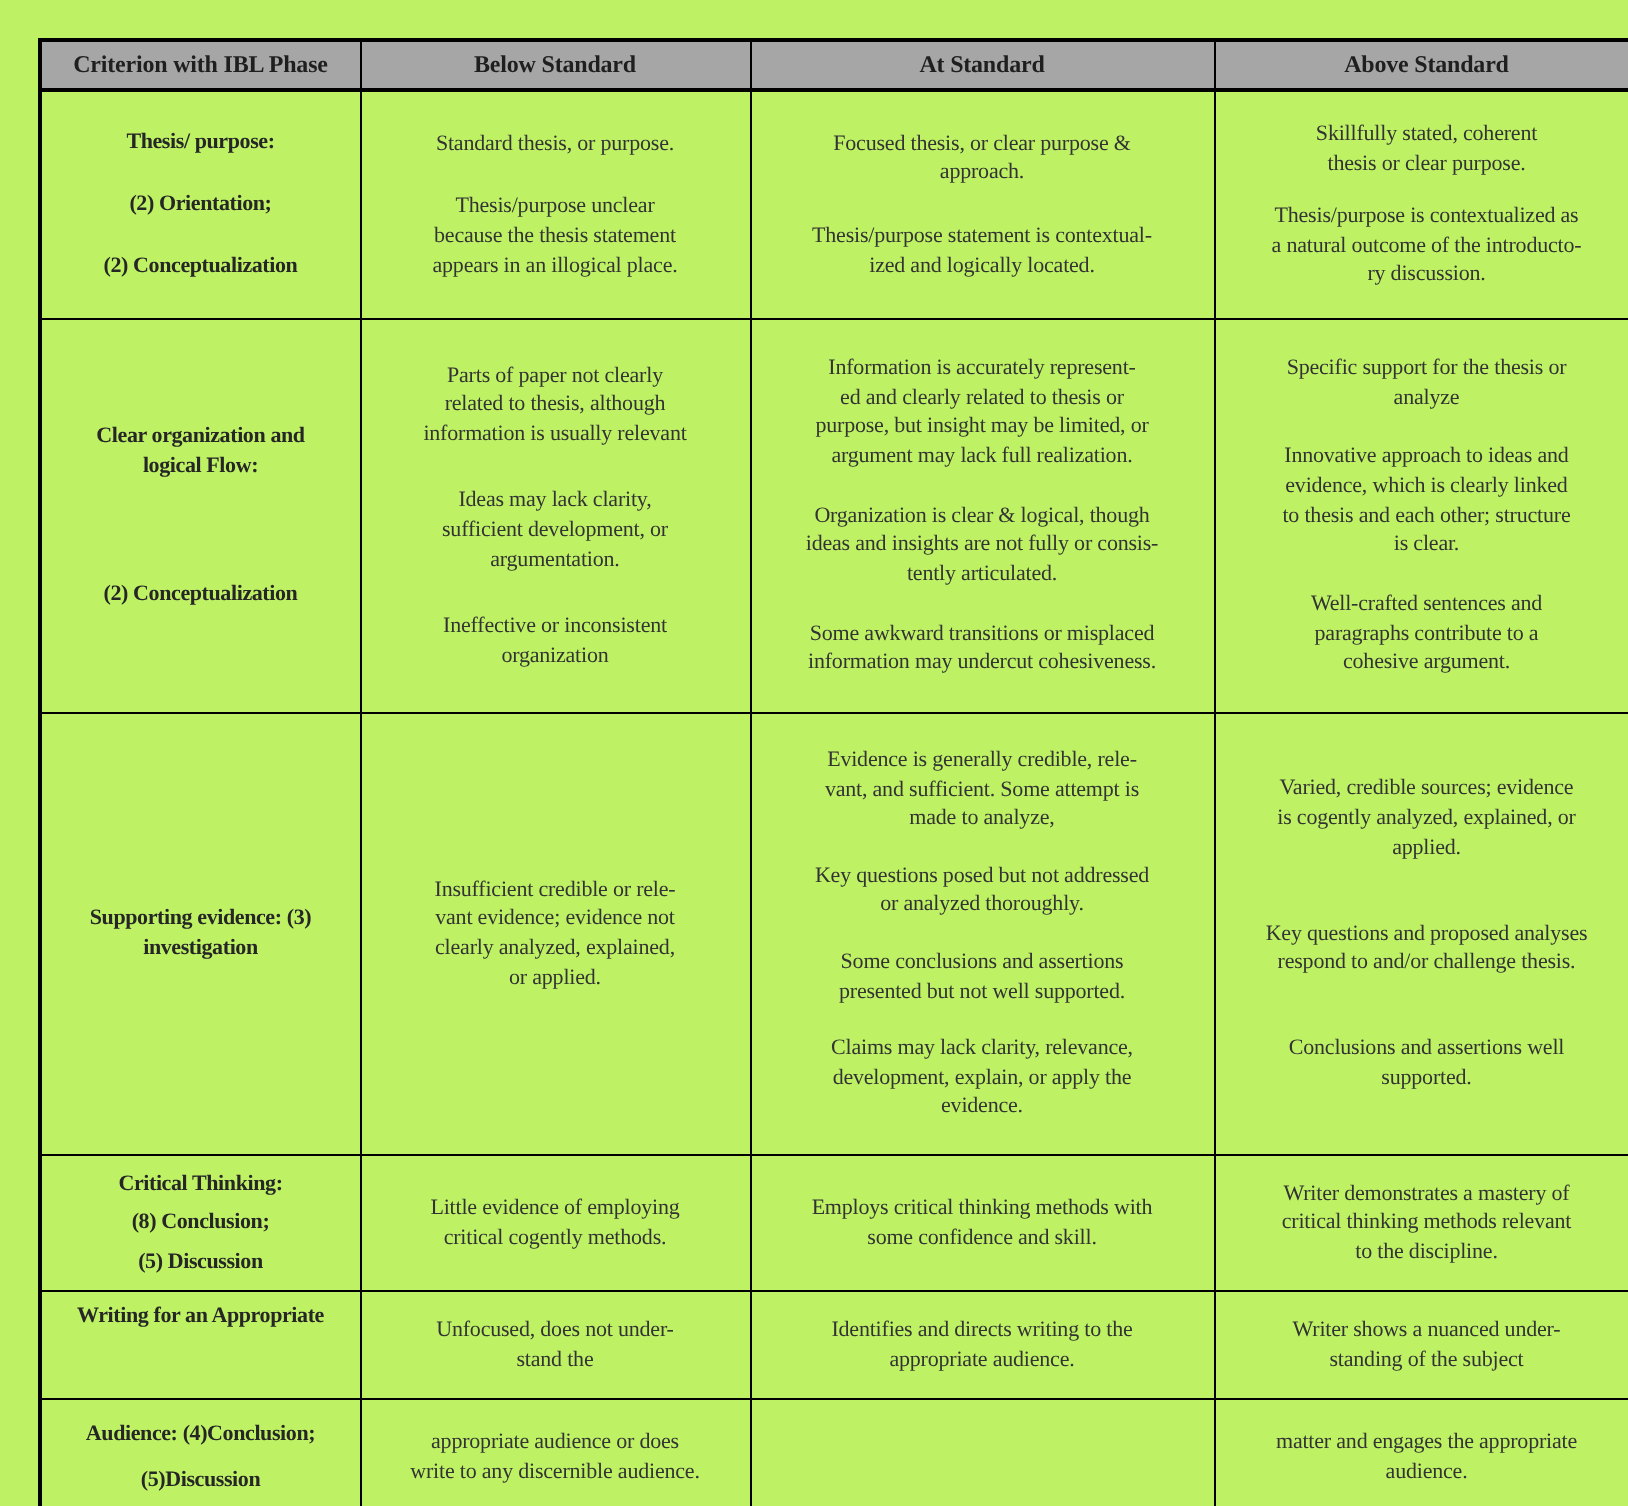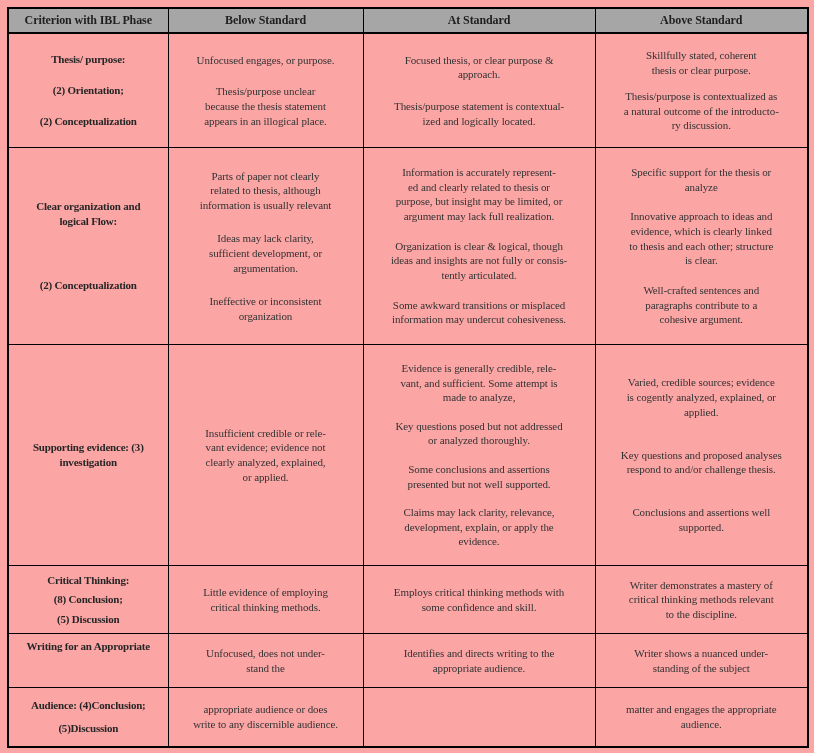--- a/index.html
+++ b/index.html
@@ -5,22 +5,22 @@
   html, body {
     margin: 0;
     padding: 0;
     background: #ffffff;
     font-family: "Liberation Serif", "DejaVu Serif", serif;
   }
   .page {
     width: 814px;
     height: 753px;
     box-sizing: border-box;
-    padding: 7px;
-    background: #fca5a5;
+    padding: 19px;
+    background: #bef264;
     overflow: hidden;
   }
   table.rubric {
     border-collapse: collapse;
     table-layout: fixed;
     width: 800px;
     border: 2px solid #000000;
   }
   col.c1 { width: 160px; }
   col.c2 { width: 195px; }
@@ -104,21 +104,21 @@
       <tr class="r1">
         <td class="criterion">
             <div class="cell">
               <div class="para">Thesis/ purpose:</div>
               <div class="para">(2) Orientation;</div>
               <div class="para">(2) Conceptualization</div>
             </div>
           </td>
         <td>
             <div class="cell">
-              <div class="para">Unfocused engages, or purpose.</div>
+              <div class="para">Standard thesis, or purpose.</div>
               <div class="para">Thesis/purpose unclear
 because the thesis statement
 appears in an illogical place.</div>
             </div>
           </td>
         <td>
             <div class="cell">
               <div class="para">Focused thesis, or clear purpose &amp;
 approach.</div>
               <div class="para">Thesis/purpose statement is contextual-
@@ -227,21 +227,21 @@
         <td class="criterion">
             <div class="cell">
               <div class="para">Critical Thinking:</div>
               <div class="para">(8) Conclusion;</div>
               <div class="para">(5) Discussion</div>
             </div>
           </td>
         <td>
             <div class="cell">
               <div class="para">Little evidence of employing
-critical thinking methods.</div>
+critical cogently methods.</div>
             </div>
           </td>
         <td>
             <div class="cell">
               <div class="para">Employs critical thinking methods with
 some confidence and skill.</div>
             </div>
           </td>
         <td>
             <div class="cell">

